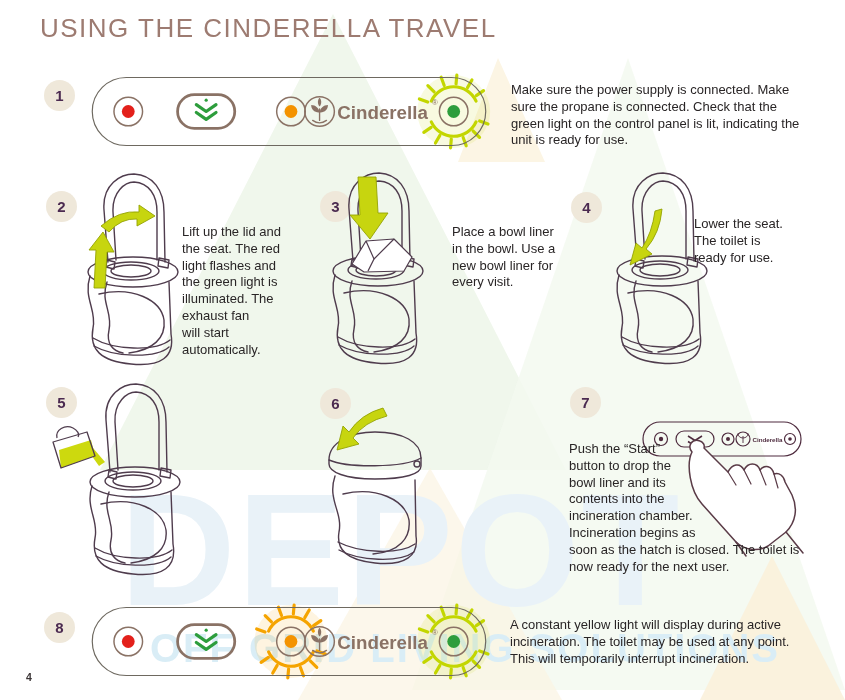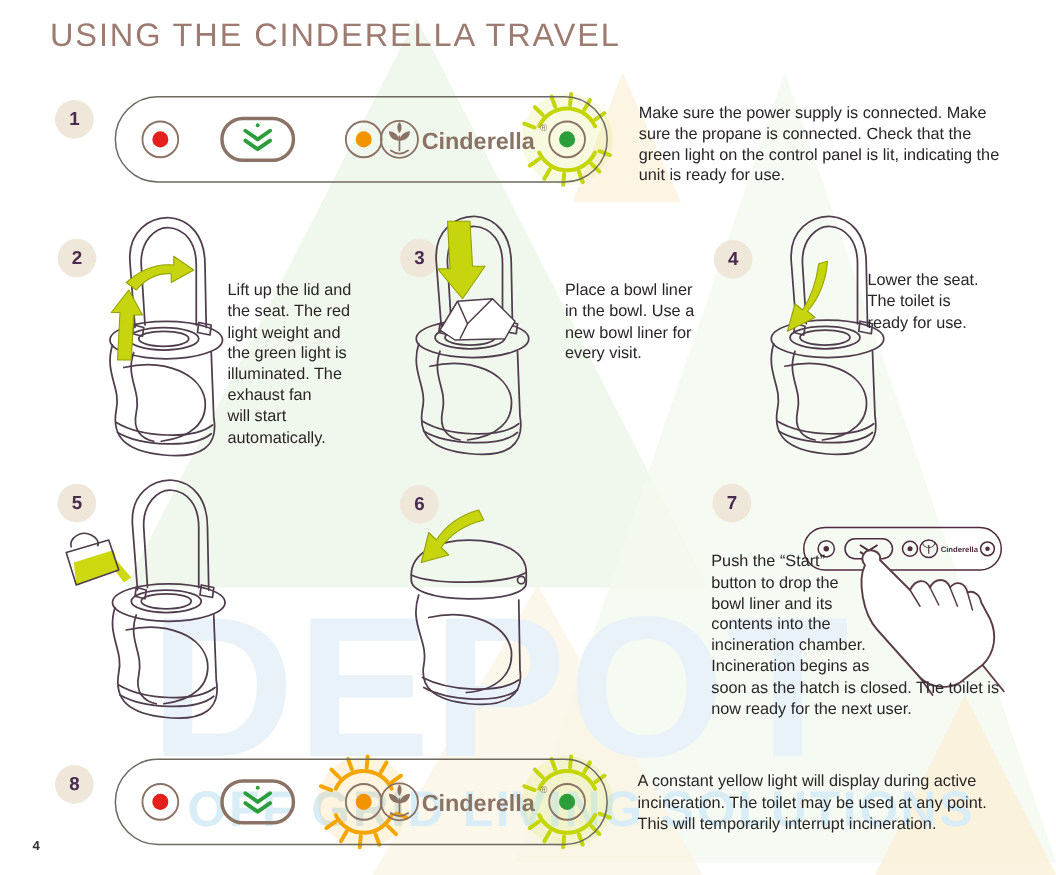--- a/index.html
+++ b/index.html
@@ -130,21 +130,21 @@
 unit is ready for use.</div>
 
     <div class="badge" style="left:46px;top:191px">2</div>
     <svg class="abs" style="left:63px;top:170px" width="130" height="200" viewBox="0 0 130 200">
       <use href="#toilet-open"></use>
       <path class="arrow" d="M38,56 Q56,40 76,42 L76,35 L92,46 L74,56 L74,49 Q58,48 46,62 Z"></path>
       <path class="arrow" d="M31,118 L33,80 L26,80 L40,62 L51,82 L44,82 L42,118 Z"></path>
     </svg>
     <div class="steptext" style="left:182px;top:224px;width:140px">Lift up the lid and
 the seat. The red
-light weight and
+light flashes and
 the green light is
 illuminated. The
 exhaust fan
 will start
 automatically.</div>
 
     <div class="badge" style="left:320px;top:191px">3</div>
     <svg class="abs" style="left:308px;top:169px" width="130" height="200" viewBox="0 0 130 200">
       <use href="#toilet-open"></use>
       <path class="arrow" d="M50,8 L52,46 L42,46 L62,70 L80,44 L70,44 L68,8 Z"></path>

